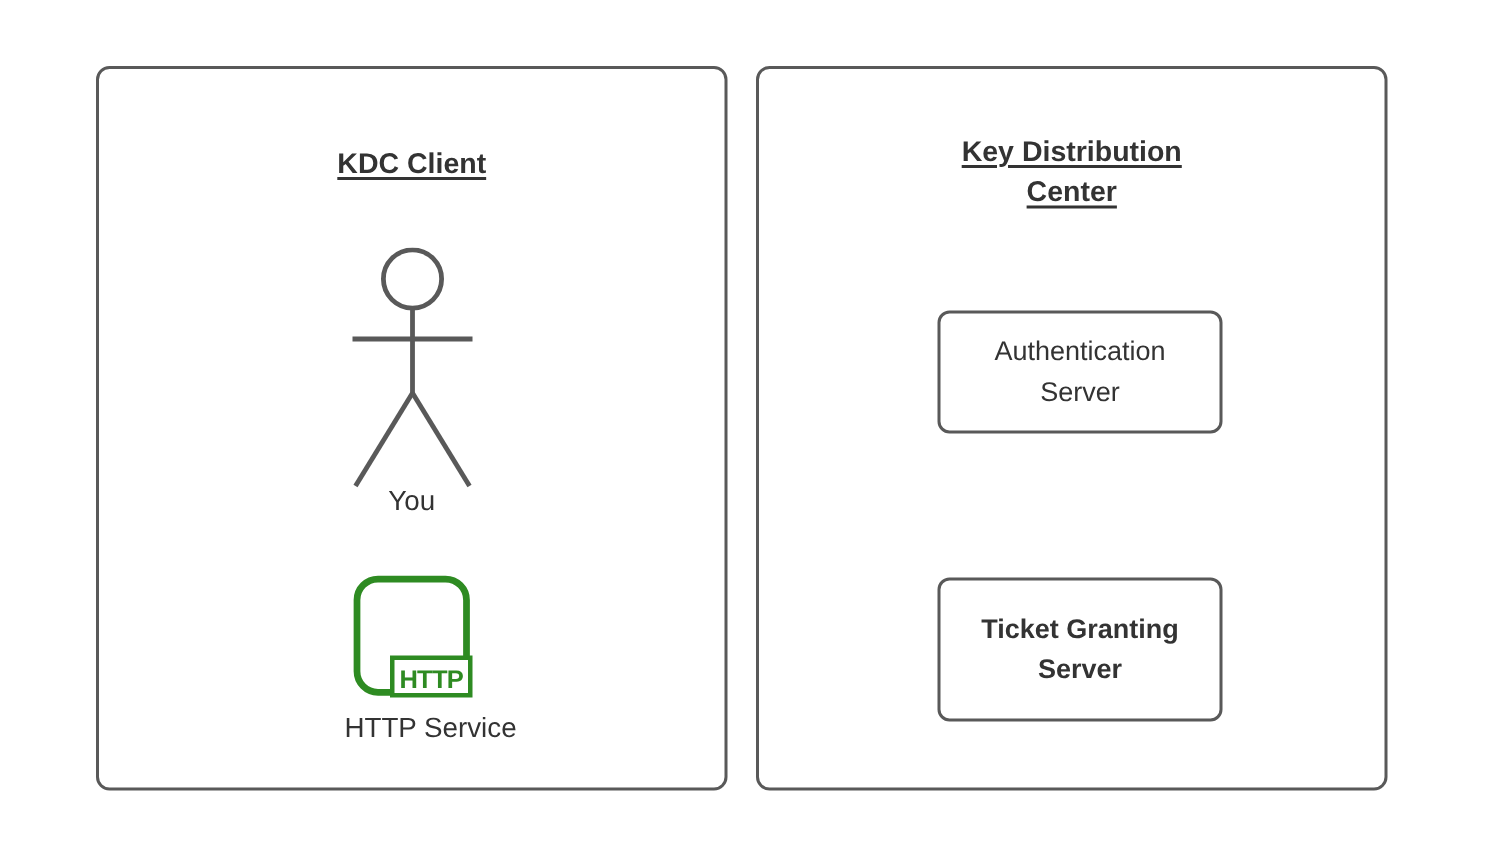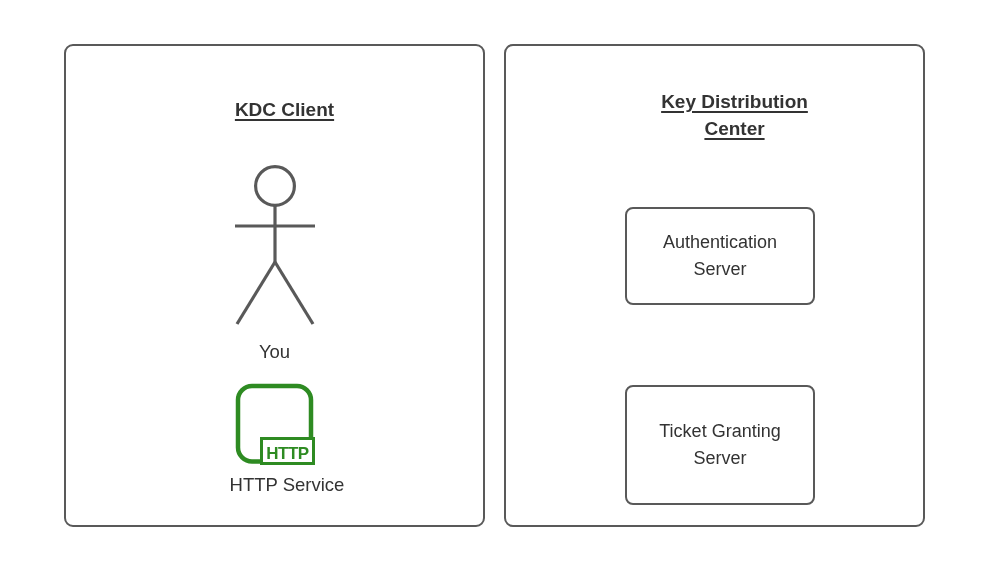--- a/index.html
+++ b/index.html
@@ -28,21 +28,20 @@
   .panel-title {
     position: absolute;
     left: 0; right: 0;
     text-align: center;
     font-size: 19px;
     font-weight: bold;
     line-height: 27px;
     text-decoration: underline;
     text-decoration-thickness: 2px;
     text-underline-offset: 3px;
-    margin-left: 20px;
   }
   #client-panel .panel-title { top: 50px; }
   #kdc-panel .panel-title {
     top: 42px;
     left: 50%;
     right: auto;
     width: 190px;
     transform: translateX(-50%);
   }
 
@@ -51,21 +50,21 @@
     left: 167px;
     top: 119px;
   }
   .actor-svg .stroke {
     stroke: var(--border, #595959);
     stroke-width: 3.2;
     fill: none;
   }
   .actor-label {
     position: absolute;
-    top: 295px;
+    top: 277px;
     left: 0; right: 0;
     text-align: center;
     font-size: 18.5px;
     line-height: 22px;
   }
 
   .http-svg {
     position: absolute;
     left: 169px;
     top: 337px;
@@ -97,22 +96,22 @@
     border-radius: 8px;
     background: #ffffff;
     display: flex;
     align-items: center;
     justify-content: center;
     text-align: center;
     font-size: 18px;
     line-height: 27px;
     padding: 0 14px;
   }
-  #auth-server { top: 161px; height: 98px; }
-  #tgs-server  { top: 339px; height: 120px; }
+  #auth-server { top: 161px; height: 82px; }
+  #tgs-server  { top: 339px; height: 96px; font-weight: bold; }
 </style>
 </head>
 <body style="--background: #ffffff; --border: #595959; --text: #333333; --accent-green: #2e8b22;">
 
 <div class="panel" id="client-panel">
   <div class="panel-title">KDC Client</div>
 
   <svg class="actor-svg" width="84" height="162" viewBox="0 0 84 162" aria-hidden="true">
     <circle class="stroke" cx="42" cy="21" r="19.4"></circle>
     <line class="stroke" x1="42" y1="40.4" x2="42" y2="97"></line>

